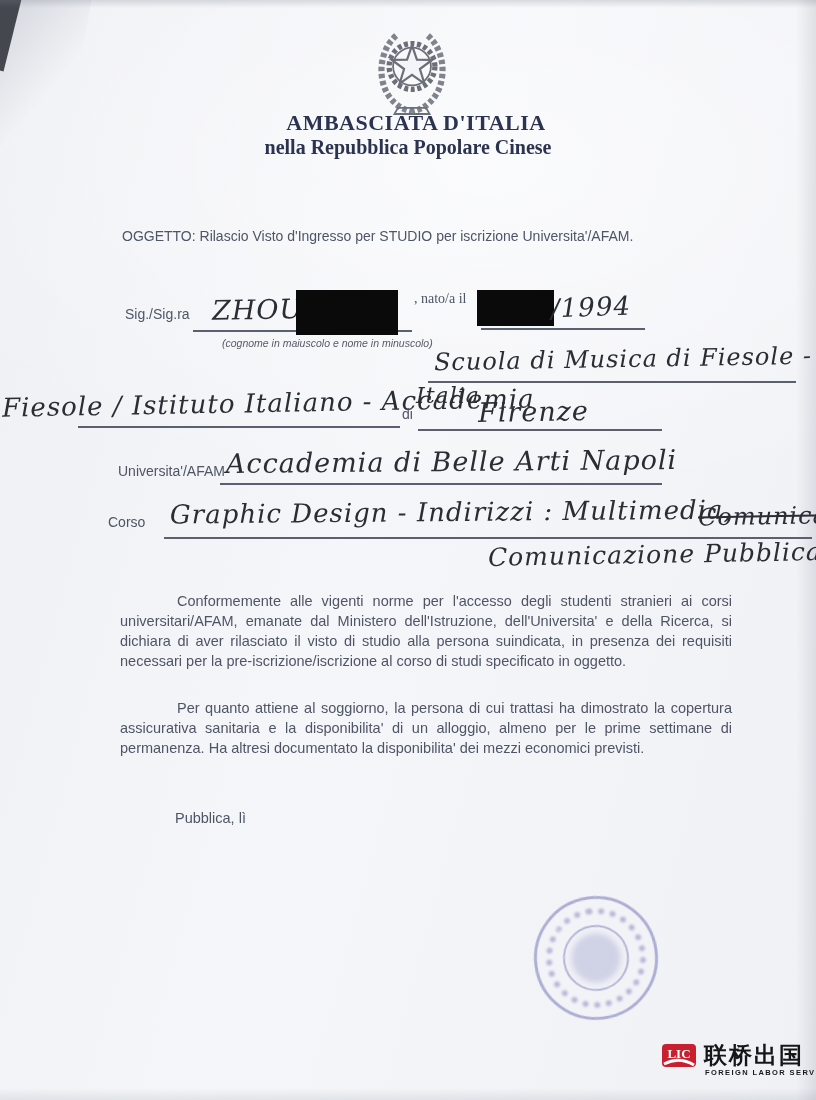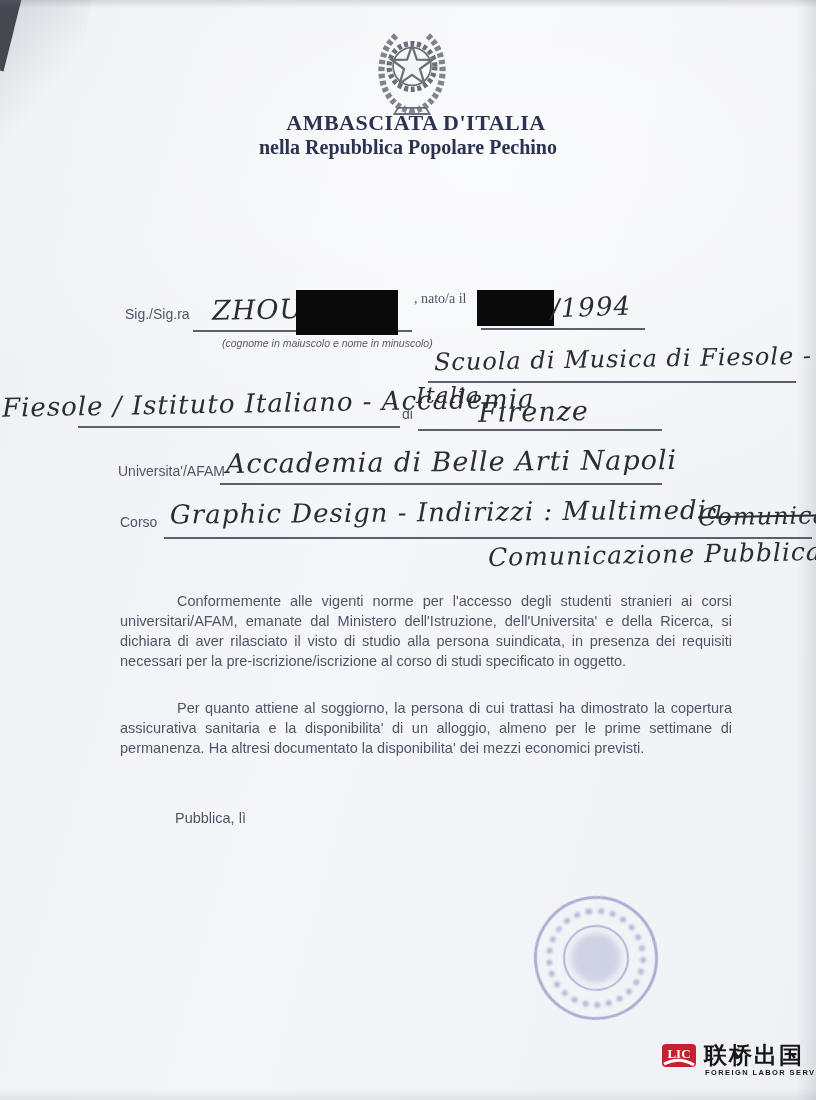--- a/index.html
+++ b/index.html
@@ -63,22 +63,23 @@
     <g stroke="#6a6f78" fill="none">
       <path d="M32,13 C13,29 10,62 24,82 C32,93 42,98 50,99" stroke-width="7" stroke-dasharray="5 3" opacity="0.85"></path>
       <path d="M68,13 C87,29 90,62 76,82 C68,93 58,98 50,99" stroke-width="7" stroke-dasharray="5 3" opacity="0.85"></path>
       <circle cx="50" cy="48" r="26" stroke-width="6" stroke-dasharray="4.5 3"></circle>
       <circle cx="50" cy="48" r="21.5" stroke-width="2"></circle>
     </g>
     <polygon points="50,24 55.6,40.3 72.8,40.6 59,50.9 64.1,67.4 50,57.5 35.9,67.4 41,50.9 27.2,40.6 44.4,40.3" fill="#f4f5f8" stroke="#6a6f78" stroke-width="2.5"></polygon>
     <path d="M34,95 L66,95 L70,102 L30,102 Z" fill="none" stroke="#6a6f78" stroke-width="2"></path>
   </svg>
   <div class="title">AMBASCIATA D'ITALIA</div>
-  <div class="subtitle">nella Repubblica Popolare Pechino</div>
+  <div class="subtitle">nella Repubblica Popolare Cinese</div>
 
+  <div class="abs print" style="left:122px;top:228px;">OGGETTO: Rilascio Visto d'Ingresso per STUDIO per iscrizione Universita'/AFAM.</div>
 
   <div class="abs print" style="left:125px;top:306px;">Sig./Sig.ra</div>
   <div class="rule" style="left:193px;top:330px;width:219px;"></div>
   <div class="abs hw" style="left:212px;top:294px;font-size:27px;transform:rotate(-1deg);">ZHOU</div>
   <div class="redact" style="left:296px;top:290px;width:102px;height:45px;"></div>
   <div class="abs print" style="left:414px;top:291px;font-family:Liberation Serif, serif;">, nato/a il</div>
   <div class="rule" style="left:481px;top:328px;width:164px;"></div>
   <div class="redact" style="left:477px;top:290px;width:77px;height:36px;"></div>
   <div class="abs hw" style="left:551px;top:292px;font-size:26px;transform:rotate(-2deg);">/1994</div>
   <div class="abs" style="left:222px;top:337px;font-size:10.5px;font-style:italic;color:#565c68;">(cognome in maiuscolo e nome in minuscolo)</div>
@@ -89,21 +90,21 @@
   <div class="rule" style="left:78px;top:426px;width:322px;"></div>
   <div class="abs print" style="left:402px;top:406px;">di</div>
   <div class="abs hw" style="left:416px;top:383px;font-size:22px;">Italia</div>
   <div class="abs hw" style="left:478px;top:396px;font-size:27px;transform:rotate(-1deg);">Firenze</div>
   <div class="rule" style="left:418px;top:429px;width:244px;"></div>
 
   <div class="abs print" style="left:118px;top:463px;">Universita'/AFAM</div>
   <div class="abs hw" style="left:226px;top:446px;font-size:27px;transform:rotate(-0.5deg);">Accademia di Belle Arti Napoli</div>
   <div class="rule" style="left:220px;top:483px;width:442px;"></div>
 
-  <div class="abs print" style="left:120px;top:514px;text-align:center;">Corso</div>
+  <div class="abs print" style="left:108px;top:514px;text-align:center;">Corso</div>
   <div class="abs hw" style="left:170px;top:497px;font-size:26px;transform:rotate(-0.5deg);">Graphic Design - Indirizzi : Multimedia,</div>
   <div class="abs hw struck" style="left:698px;top:502px;font-size:24px;transform:rotate(-1deg);">Comunicazio</div>
   <div class="rule" style="left:164px;top:537px;width:648px;"></div>
   <div class="abs hw" style="left:488px;top:540px;font-size:25px;transform:rotate(-1deg);">Comunicazione Pubblica</div>
 
   <div class="para" style="top:591px;">Conformemente alle vigenti norme per l'accesso degli studenti stranieri ai corsi universitari/AFAM, emanate dal Ministero dell'Istruzione, dell'Universita' e della Ricerca, si dichiara di aver rilasciato il visto di studio alla persona suindicata, in presenza dei requisiti necessari per la pre-iscrizione/iscrizione al corso di studi specificato in oggetto.</div>
   <div class="para" style="top:698px;">Per quanto attiene al soggiorno, la persona di cui trattasi ha dimostrato la copertura assicurativa sanitaria e la disponibilita' di un alloggio, almeno per le prime settimane di permanenza. Ha altresi documentato la disponibilita' dei mezzi economici previsti.</div>
 
   <div class="abs print" style="left:175px;top:810px;font-size:14.5px;">Pubblica, lì</div>
 

